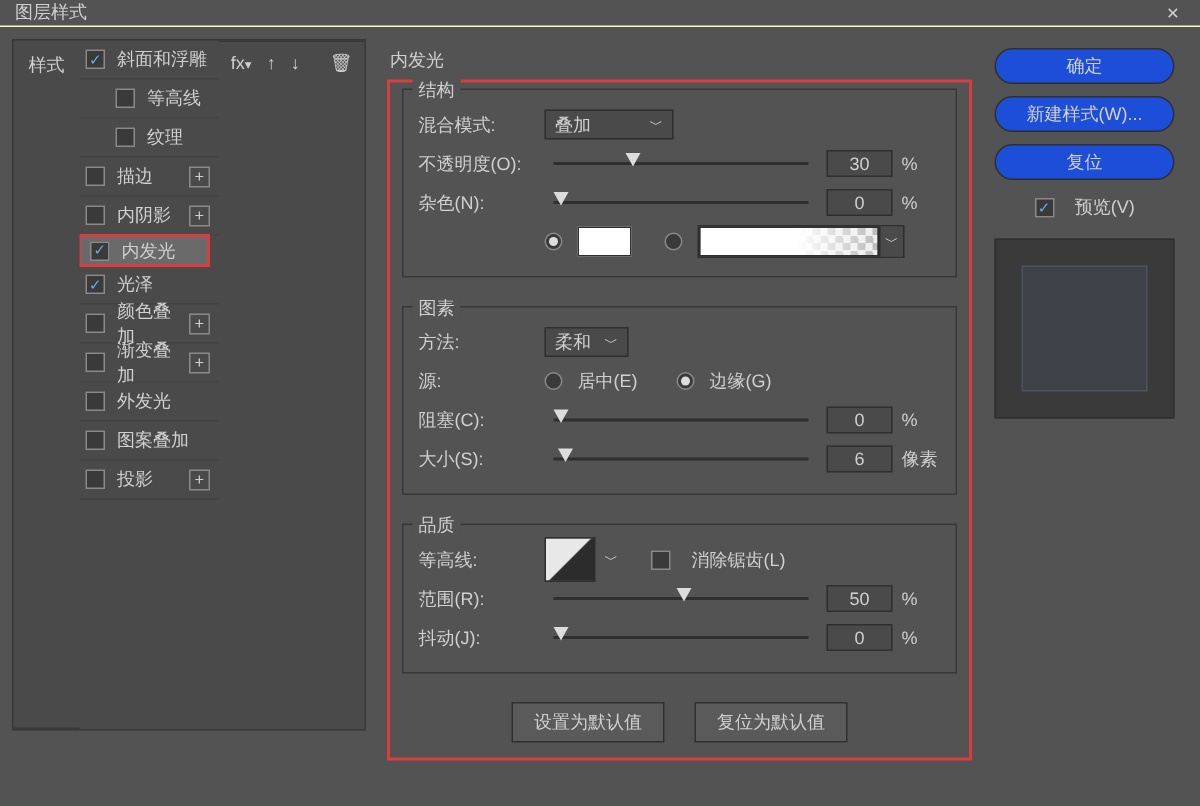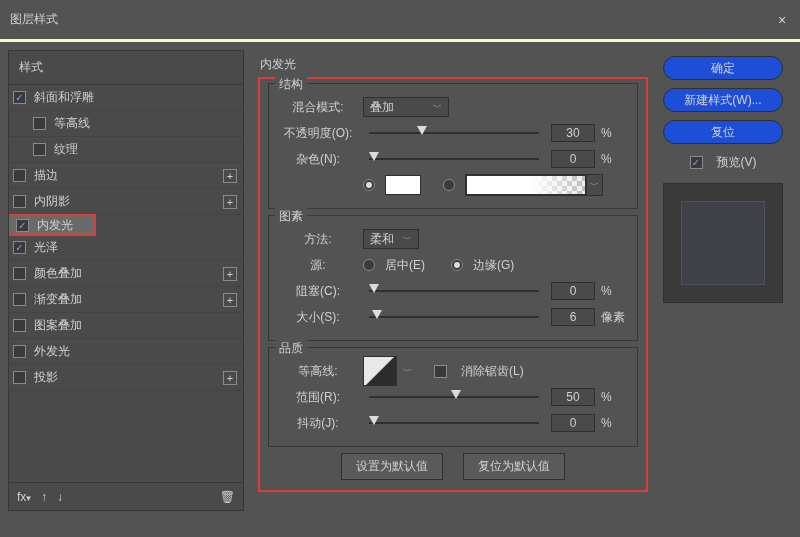--- a/index.html
+++ b/index.html
@@ -1,38 +1,38 @@
 <!DOCTYPE html>
 <html><head>
 <meta charset="utf-8">
 <style>
 *{box-sizing:border-box;margin:0;padding:0;font-family:"Microsoft YaHei",sans-serif;font-size:12px;color:#d0d0d0}
 body{background:#535353;width:800px;height:537px;overflow:hidden}
-.titlebar{height:42px;background:#535353;border-bottom:3px solid #fef9c3;display:flex;align-items:center;padding:0 10px}
+.titlebar{height:18px;background:#535353;border-bottom:1px solid #fef9c3;display:flex;align-items:flex-start;padding:0 10px}
 .titlebar .title{flex:1}
 .close-x{width:16px;text-align:center;font-size:14px;cursor:pointer}
 .main{display:flex;height:477px;padding:8px}
-.left{width:236px;border:1px solid #383838;background:#4a4a4a;display:flex;flex-direction:column}
+.left{width:236px;border:1px solid #383838;background:#4a4a4a;display:flex;}
 .left-hdr{padding:8px 10px;border-bottom:1px solid #383838}
 .left-list{flex:1;overflow:hidden}
 .lrow{display:flex;align-items:center;height:26px;padding:0 6px 0 4px;border-bottom:1px solid #434343}
 .lrow.sel{background:#6a6a6a;outline:2px solid #d93d3d;outline-offset:-1px}
 .lrow.sub{padding-left:24px}
 .cb{width:13px;height:13px;border:1px solid #8a8a8a;background:#3a3a3a;margin-right:8px;display:flex;align-items:center;justify-content:center;font-size:10px;color:#6fa8e8}
 .lrow .txt{flex:1}
 .plus{width:14px;height:14px;border:1px solid #8a8a8a;display:flex;align-items:center;justify-content:center;font-size:11px}
 .left-foot{height:28px;border-top:1px solid #383838;display:flex;align-items:center;padding:0 8px;gap:10px}
 .left-foot .sp{flex:1}
 .mid{flex:1;padding:4px 6px 4px 14px}
 .panel-title{margin:2px 0 4px 2px}
 .redbox{border:2px solid #d93d3d;padding:4px 8px 10px 8px}
-.grp{border:1px solid #383838;margin-bottom:6px;padding:10px 10px 10px 10px;position:relative}
+.grp{border:1px solid #383838;margin-bottom:19px;padding:10px 10px 10px 10px;position:relative}
 .grp-t{position:absolute;top:-8px;left:6px;background:#535353;padding:0 4px}
 .frow{display:flex;align-items:center;height:26px;gap:6px}
-.lbl{width:78px;text-align:center}
+.lbl{width:78px;text-align:left}
 .sel{width:86px;height:20px;background:#4a4a4a;border:1px solid #2f2f2f;display:flex;align-items:center;padding:0 6px;justify-content:space-between}
 .sel.sm{width:56px}
 .caret{font-size:9px}
 .slider{flex:1;height:18px;position:relative;margin:0 6px}
 .track{position:absolute;left:0;right:0;top:8px;height:2px;background:#2f2f2f}
 .thumb{position:absolute;top:2px;width:0;height:0;border-left:5px solid transparent;border-right:5px solid transparent;border-top:9px solid #dcdcdc}
 .num{width:44px;height:18px;background:#4a4a4a;border:1px solid #2f2f2f;text-align:center;line-height:16px}
 .unit{width:26px}
 .radio{width:12px;height:12px;border:1px solid #8a8a8a;border-radius:50%;background:#3a3a3a;display:inline-flex;align-items:center;justify-content:center;margin-right:4px}
 .radio.on::after{content:"";width:6px;height:6px;border-radius:50%;background:#dcdcdc}
@@ -97,25 +97,25 @@
           <span class="txt">颜色叠加</span>
           <span class="plus">+</span>
         </div>
         <div class="lrow">
           <span class="cb"></span>
           <span class="txt">渐变叠加</span>
           <span class="plus">+</span>
         </div>
         <div class="lrow">
           <span class="cb"></span>
+          <span class="txt">外发光</span>
+        </div>
+        <div class="lrow">
+          <span class="cb"></span>
           <span class="txt">图案叠加</span>
-        </div>
-        <div class="lrow">
-          <span class="cb"></span>
-          <span class="txt">外发光</span>
         </div>
         <div class="lrow">
           <span class="cb"></span>
           <span class="txt">投影</span>
           <span class="plus">+</span>
         </div>
       </div>
     <div class="left-foot">
       <span><span>fx</span><span style="font-size:9px">▾</span></span>
       <span>↑</span>

